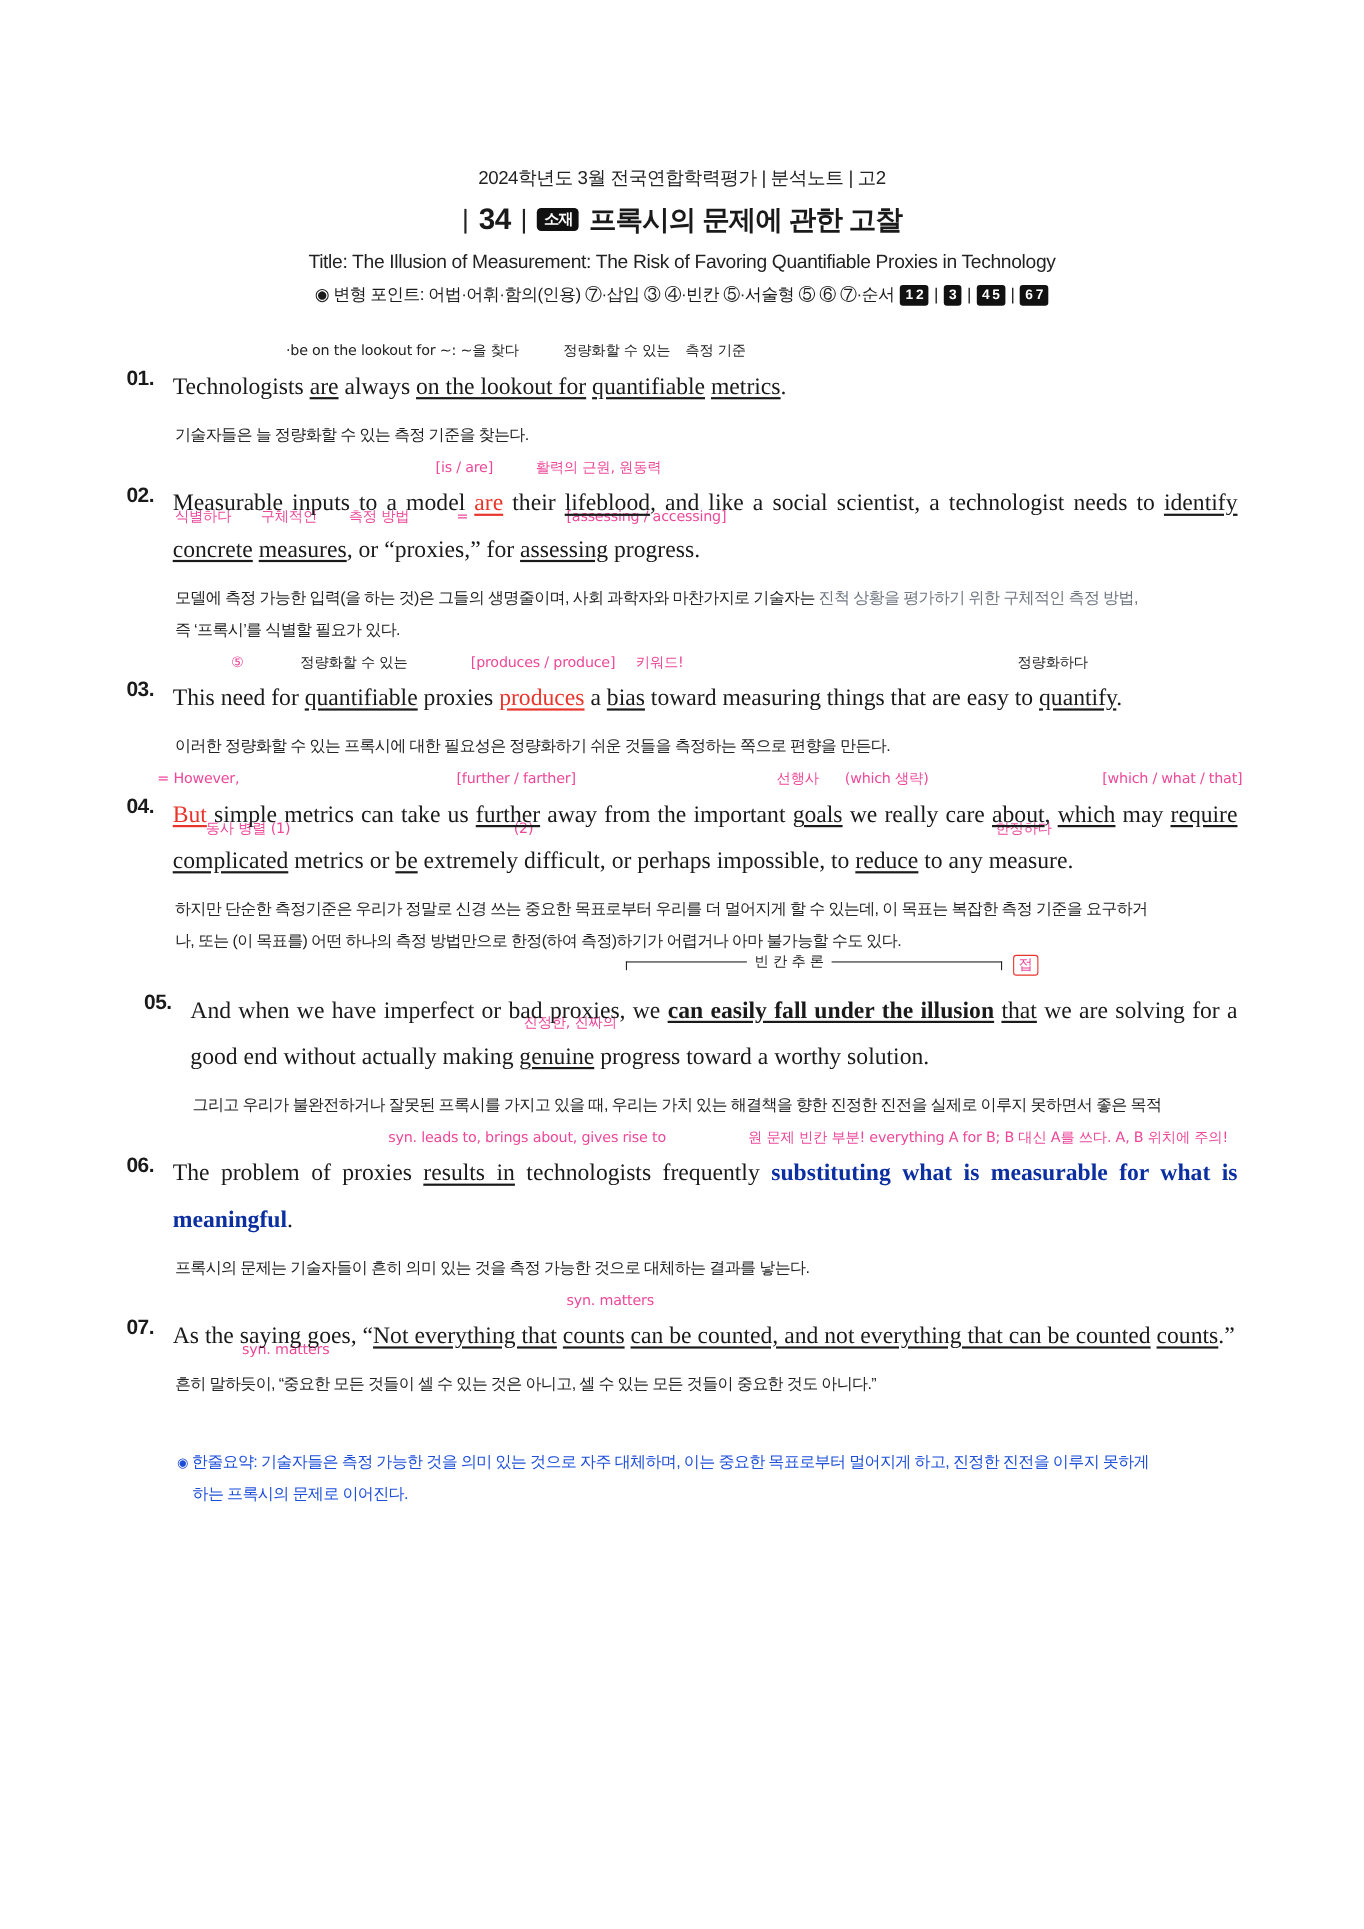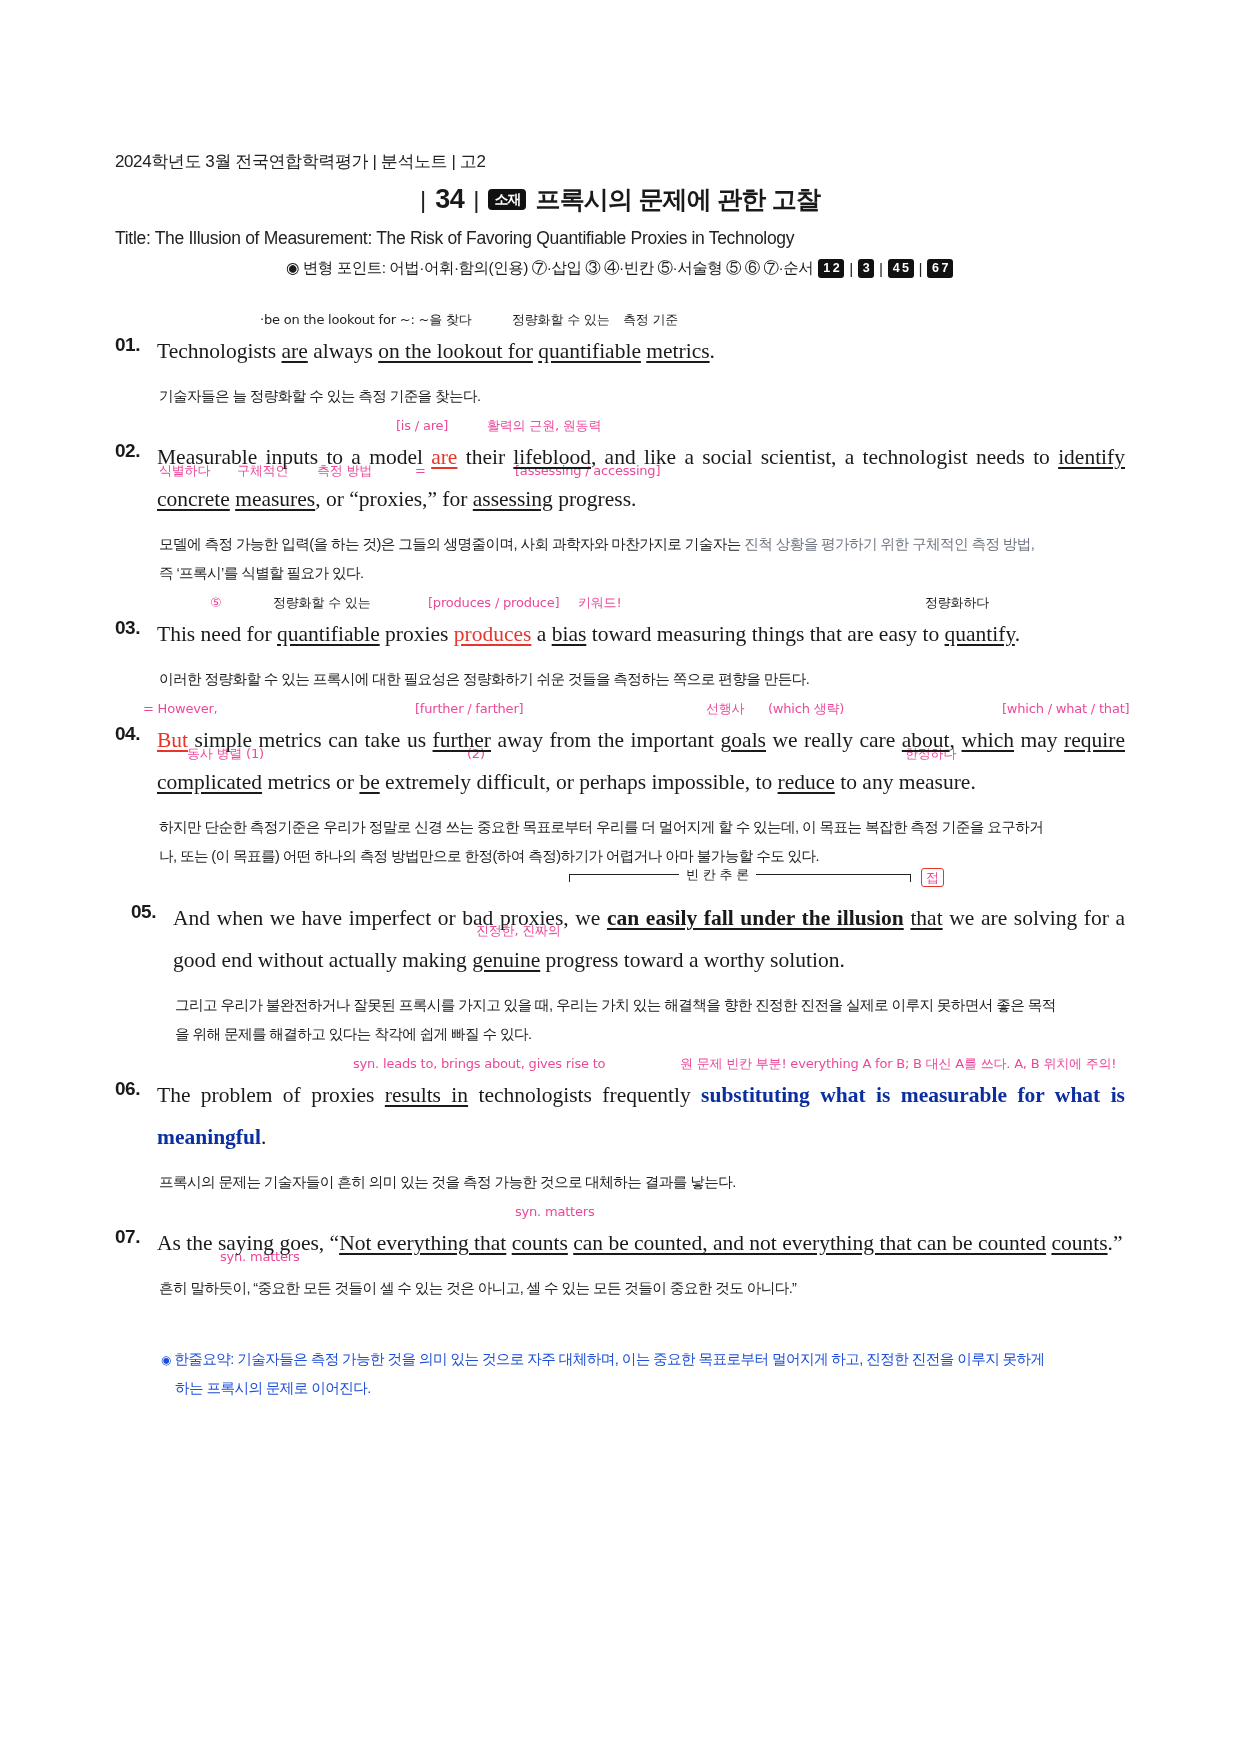--- a/index.html
+++ b/index.html
@@ -16,21 +16,21 @@
   }
   .page {
     width: 1240px;
     height: 1754px;
     box-sizing: border-box;
     padding: 150px 115px 40px 115px;
     position: relative;
   }
 
   
-  .doc-header { }
+  .doc-header { text-align: center; }
   .header-line1 {
     font-family: "Liberation Sans", sans-serif;
     font-size: 17px;
     letter-spacing: -0.4px;
     color: #222;
     margin-bottom: 10px;
   }
   .header-title-row {
     display: flex;
     align-items: center;
@@ -257,21 +257,20 @@
     <div class="sentence-block" style="margin-bottom:26px;margin-left:16px;">
       <div class="bracket-line" style="left:438px; top:-24px; width:340px;"></div>
       <div class="anno dark" style="left:548px; top:-30px; background:#fff; padding:0 7px;">빈 칸 추 론</div>
       <div class="anno red" style="left:790px; top:-30px; border:1px solid #e8352c; padding:2px 4px; border-radius:3px;">접</div>
       <div class="anno red" style="left:345px; top:26px;">진정한, 진짜의</div>
       <div class="eng-row">
         <div class="idx">05.</div>
         <div class="eng">And when we have imperfect or bad proxies, we <span class="bold u">can easily fall under the illusion</span> <span class="u">that</span> we are solving for a good end without actually making <span class="u">genuine</span> progress toward a worthy solution.</div>
       </div>
       <div class="kor">그리고 우리가 불완전하거나 잘못된 프록시를 가지고 있을 때, 우리는 가치 있는 해결책을 향한 진정한 진전을 실제로 이루지 못하면서 좋은 목적</div>
-      <div class="kor" style="margin-top:0;">을 위해 문제를 해결하고 있다는 착각에 쉽게 빠질 수 있다.</div>
     </div>
 
     <div class="sentence-block" style="margin-bottom:26px;">
       <div class="anno red" style="left:238px; top:-18px;">syn. leads to, brings about, gives rise to</div>
       <div class="anno red" style="left:565px; top:-18px;">원 문제 빈칸 부분! everything A for B; B 대신 A를 쓰다. A, B 위치에 주의!</div>
       <div class="eng-row">
         <div class="idx">06.</div>
         <div class="eng">The problem of proxies <span class="u">results in</span> technologists frequently <span class="bold navy">substituting what is measurable for what is meaningful</span>.</div>
       </div>
       <div class="kor">프록시의 문제는 기술자들이 흔히 의미 있는 것을 측정 가능한 것으로 대체하는 결과를 낳는다.</div>

